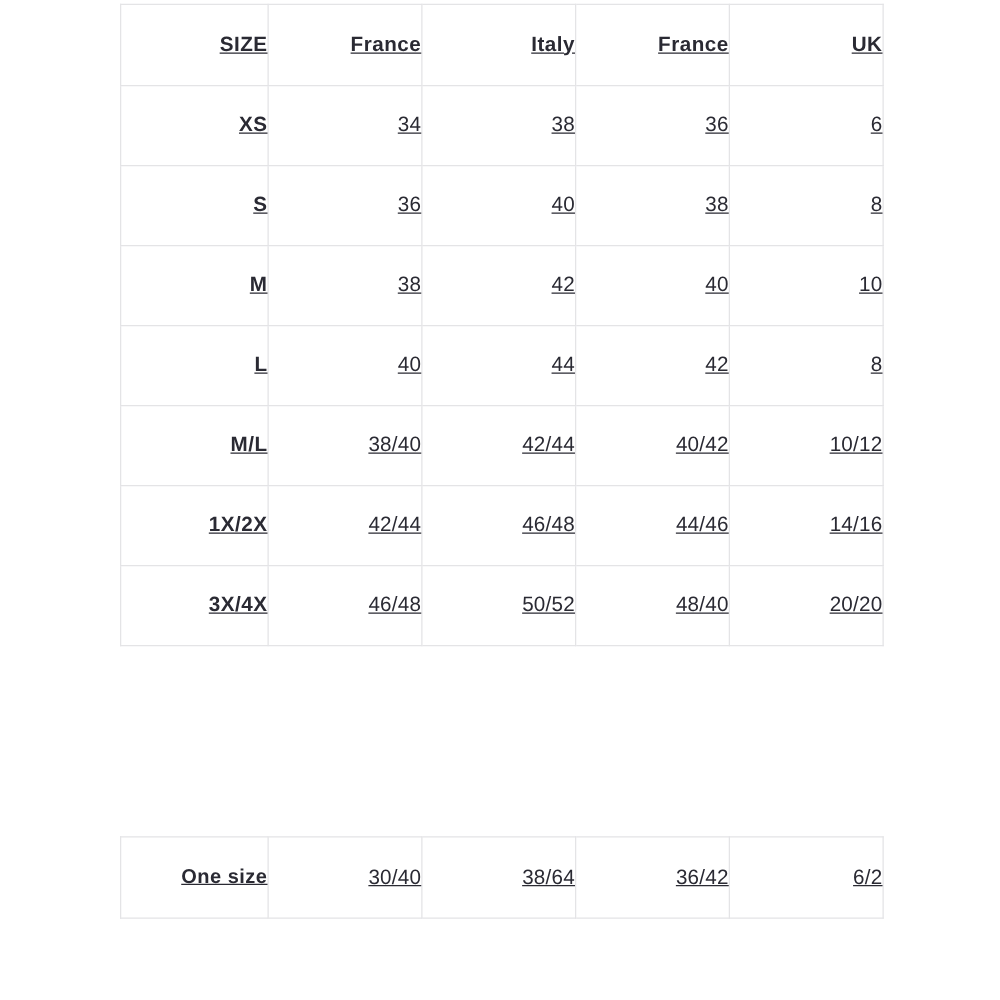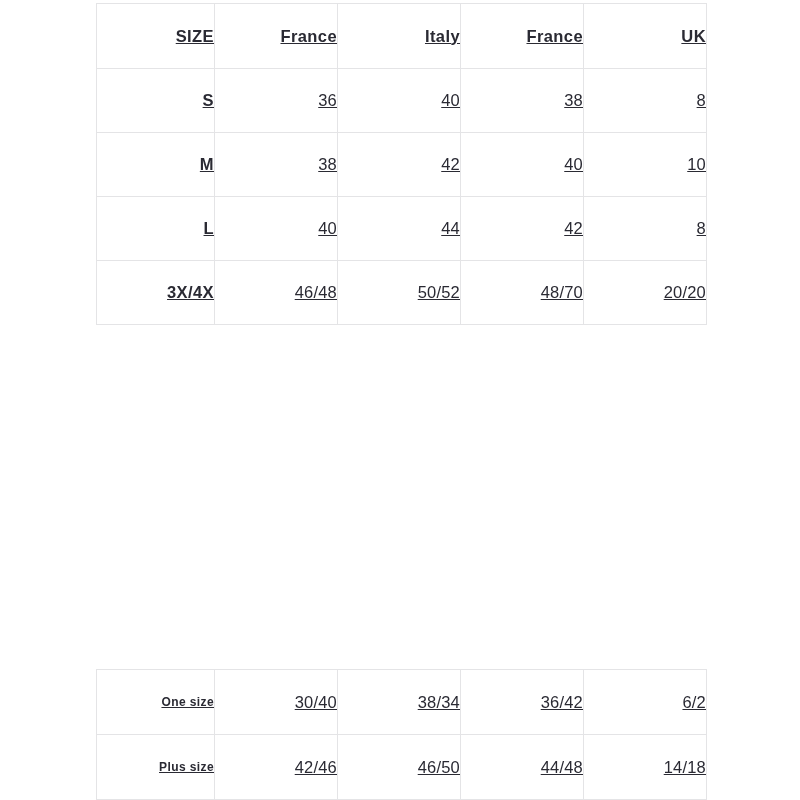--- a/index.html
+++ b/index.html
@@ -45,21 +45,21 @@
     letter-spacing: 0.2px;
     text-decoration: underline;
   }
   th, td.rowhead {
     font-weight: 700;
     font-size: 16.5px;
     letter-spacing: 0.4px;
   }
   #table-main tr:first-child th { height: 64px; }
   #table-extra td { height: 64px; }
-  #table-extra td.rowhead { font-size: 12px; }
+  #table-extra td.rowhead { font-size: 16px; }
 </style>
 </head>
 <body>
 
 <div id="page">
 
   <div class="table-wrap" id="table-main">
     <table>
       <colgroup>
         <col class="c-size">
@@ -70,20 +70,27 @@
       </colgroup>
       <tbody>
         <tr>
           <th>SIZE</th>
           <th>France</th>
           <th>Italy</th>
           <th>France</th>
           <th>UK</th>
         </tr>
 
+        <tr>
+          <td class="rowhead">XS</td>
+          <td>34</td>
+          <td>38</td>
+          <td>36</td>
+          <td>6</td>
+        </tr>
 
         <tr>
           <td class="rowhead">S</td>
           <td>36</td>
           <td>40</td>
           <td>38</td>
           <td>8</td>
         </tr>
 
         <tr>
@@ -97,54 +104,61 @@
         <tr>
           <td class="rowhead">L</td>
           <td>40</td>
           <td>44</td>
           <td>42</td>
           <td>8</td>
         </tr>
 
 
 
+        <tr>
+          <td class="rowhead">M/L</td>
+          <td>38/40</td>
+          <td>42/44</td>
+          <td>40/42</td>
+          <td>10/12</td>
+        </tr>
 
+        <tr>
+          <td class="rowhead">1X/2X</td>
+          <td>42/44</td>
+          <td>46/48</td>
+          <td>44/46</td>
+          <td>14/16</td>
+        </tr>
 
         <tr>
           <td class="rowhead">3X/4X</td>
           <td>46/48</td>
           <td>50/52</td>
-          <td>48/70</td>
+          <td>48/40</td>
           <td>20/20</td>
         </tr>
       </tbody>
     </table>
   </div>
 
   <div class="table-wrap" id="table-extra">
     <table>
       <colgroup>
         <col class="c-size">
         <col class="c-other">
         <col class="c-other">
         <col class="c-other">
         <col class="c-other">
       </colgroup>
       <tbody>
         <tr>
           <td class="rowhead">One size</td>
           <td>30/40</td>
-          <td>38/34</td>
+          <td>38/64</td>
           <td>36/42</td>
           <td>6/2</td>
-        </tr>
-        <tr>
-          <td class="rowhead">Plus size</td>
-          <td>42/46</td>
-          <td>46/50</td>
-          <td>44/48</td>
-          <td>14/18</td>
         </tr>
       </tbody>
     </table>
   </div>
 
 </div>
 
 </body></html>

